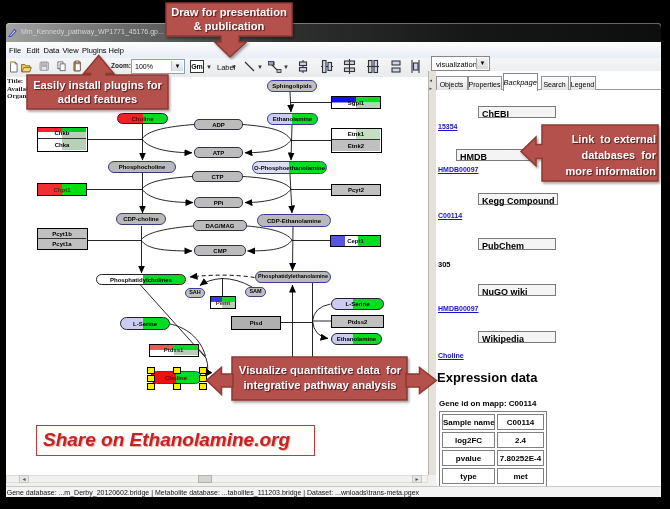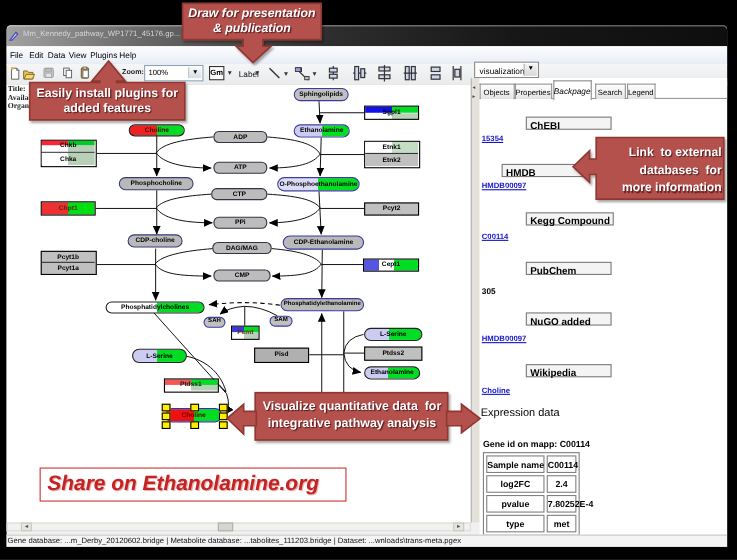--- a/index.html
+++ b/index.html
@@ -304,27 +304,27 @@
 <div class="tab" style="left:569.5px;width:26px;">Legend</div>
 
 <div class="hdrbox" style="left:438px;top:106px;">ChEBI</div>
 <div class="lnk" style="left:438px;top:123px;">15354</div>
 <div class="hdrbox" style="left:416px;top:149px;">HMDB</div>
 <div class="lnk" style="left:438px;top:166px;">HMDB00097</div>
 <div class="hdrbox" style="left:438px;top:193px;width:80px;">Kegg Compound</div>
 <div class="lnk" style="left:438px;top:212px;">C00114</div>
 <div class="hdrbox" style="left:438px;top:238px;">PubChem</div>
 <div class="abs" style="left:438px;top:260px;font-size:7.5px;font-weight:bold;">305</div>
-<div class="hdrbox" style="left:438px;top:284px;">NuGO added</div>
+<div class="hdrbox" style="left:438px;top:284px;">NuGO wiki</div>
 <div class="lnk" style="left:438px;top:305px;">HMDB00097</div>
 <div class="hdrbox" style="left:438px;top:331px;">Wikipedia</div>
 <div class="lnk" style="left:438px;top:352px;">Choline</div>
-<div class="abs" style="left:437px;top:370px;font-size:10px;font-weight:normal;">Expression data</div>
+<div class="abs" style="left:437px;top:370px;font-size:13px;font-weight:bold;">Expression data</div>
 <div class="abs" style="left:439px;top:399px;font-size:8px;font-weight:bold;white-space:nowrap;">Gene id on mapp: C00114</div>
-<table style="position:absolute;left:439px;top:411px;border-collapse:separate;border-spacing:2px;border:1px solid #808080;background:#fff;width:88px;table-layout:fixed;">
+<table style="position:absolute;left:439px;top:411px;border-collapse:separate;border-spacing:2px;border:1px solid #808080;background:#fff;width:108px;table-layout:fixed;">
   <tbody>
       <tr>
         <td class="tc" style="width:51px;">Sample name</td>
         <td class="tc">C00114</td>
       </tr>
   <tr>
         <td class="tc">log2FC</td>
         <td class="tc">2.4</td>
       </tr>
   <tr>
@@ -348,21 +348,21 @@
   <defs>
     <filter id="ds" x="-20%" y="-20%" width="150%" height="160%">
       <feDropShadow dx="1.5" dy="2" stdDeviation="1.2" flood-color="#000" flood-opacity="0.35"></feDropShadow>
     </filter>
   </defs>
 </svg>
 
 <svg class="abs" style="left:160px;top:0px;z-index:10;" width="140" height="60" viewBox="160 0 140 60">
   <path d="M166 3 H292 V36 H239 V42 L246.4 42 L230 57 L214.7 42 L221 42 V36 H166 Z" fill="#b5514d" stroke="#8e3733" stroke-width="1.5" filter="url(#ds)"></path>
 </svg>
-<div class="callout-text" style="left:166px;top:6px;width:126px;font-size:11.2px;line-height:13.5px;z-index:11;font-style:italic;">Draw for presentation<br>&amp; publication</div>
+<div class="callout-text" style="left:166px;top:6px;width:126px;font-size:11.2px;line-height:13.5px;z-index:11;">Draw for presentation<br>&amp; publication</div>
 
 <svg class="abs" style="left:20px;top:50px;z-index:10;" width="155" height="65" viewBox="20 50 155 65">
   <path d="M27 75 H90.7 V73.6 H83.6 L98.7 55.5 L113.7 73.6 H106 V75 H168 V109 H27 Z" fill="#b5514d" stroke="#8e3733" stroke-width="1.5" filter="url(#ds)"></path>
 </svg>
 <div class="callout-text" style="left:27px;top:79px;width:141px;font-size:11.2px;line-height:13.5px;z-index:11;">Easily install plugins for<br>added features</div>
 
 <svg class="abs" style="left:515px;top:120px;z-index:10;" width="150" height="66" viewBox="515 120 150 66">
   <path d="M542 125 H658 V181 H542 V158.6 H536 L536 165.7 L521 151.5 L536 137 L536 144.5 H542 Z" fill="#b5514d" stroke="#8e3733" stroke-width="1.5" filter="url(#ds)"></path>
 </svg>
 <div class="callout-text" style="left:544px;top:131px;width:112px;font-size:11px;line-height:16px;z-index:11;text-align:right;">Link&nbsp; to external<br>databases&nbsp; for<br>more information</div>

